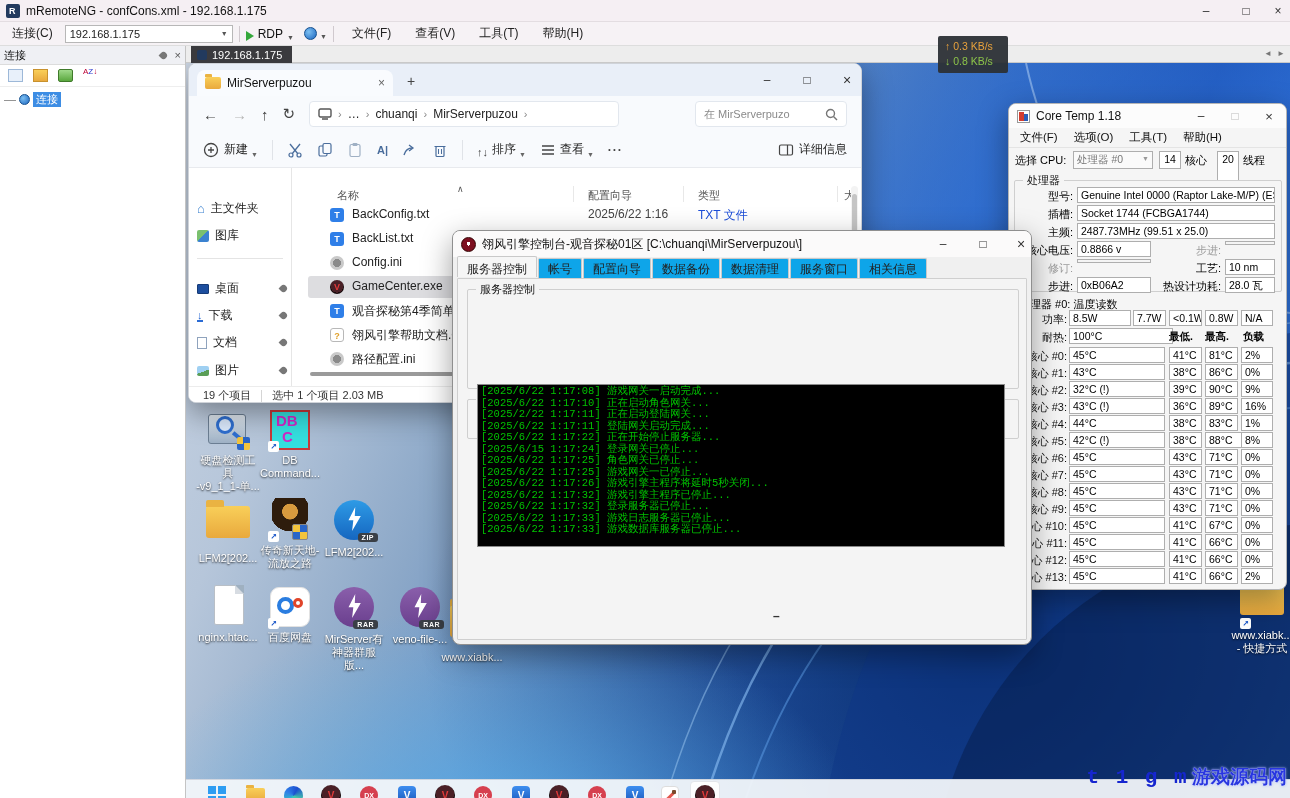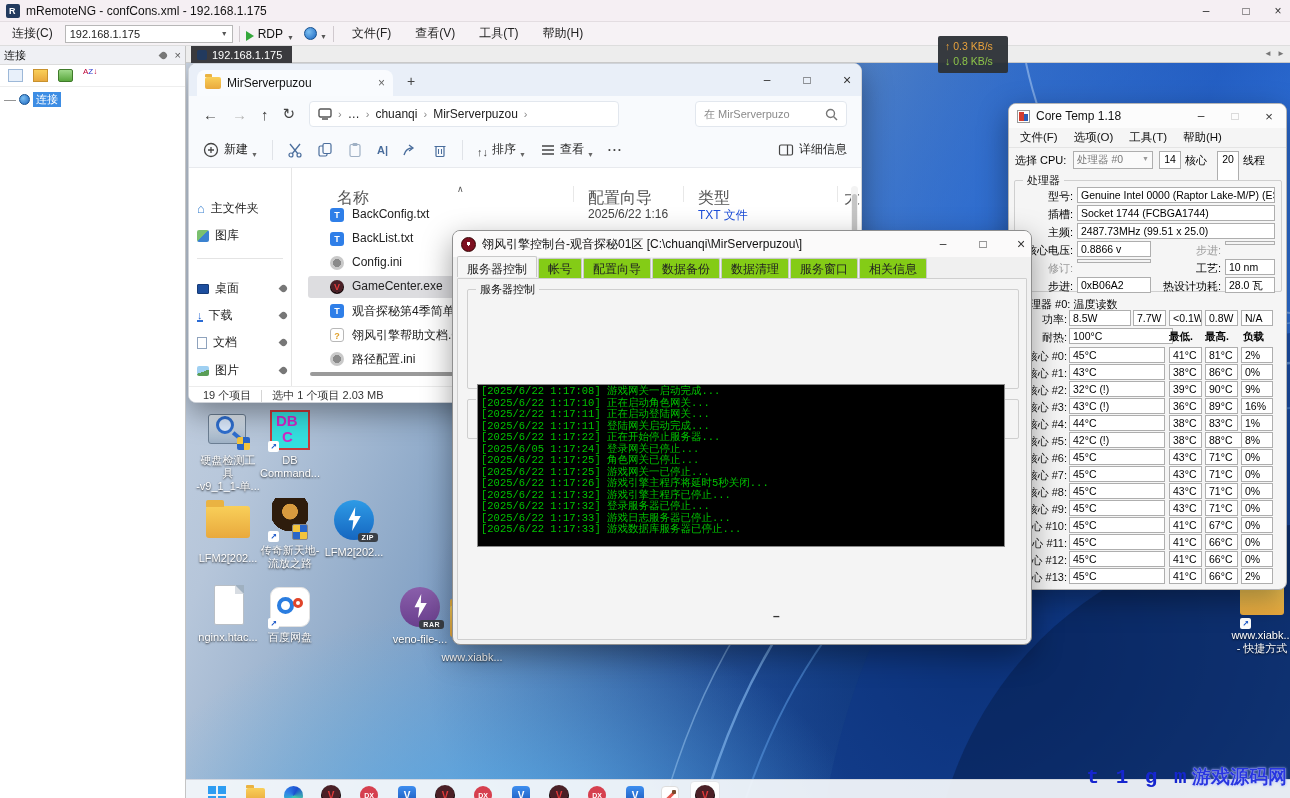--- a/index.html
+++ b/index.html
@@ -65,33 +65,33 @@
 .crumb{height:26px;background:#fff;border:1px solid #e2e7ee;border-radius:4px;display:flex;align-items:center;gap:6px;padding:0 8px;font-size:12px;color:#222;width:310px}
 .chev{color:#888;font-size:11px}
 .searchbox{height:26px;background:#fff;border:1px solid #e2e7ee;border-radius:4px;display:flex;align-items:center;padding:0 8px;font-size:11px;color:#8a8a8a;width:152px;margin-left:auto}
 #ex-cmd{position:absolute;left:0;top:68px;width:100%;height:36px;background:#f8fafd;border-bottom:1px solid #e8eaee;display:flex;align-items:center;gap:14px;padding:0 14px;font-size:12px;color:#222}
 .cmd-sep{width:1px;height:20px;background:#e0e3e8}
 .ddv{font-size:7px;color:#666;margin-left:3px}
 .ic16{width:16px;height:16px;display:inline-block;vertical-align:middle}
 #ex-nav{position:absolute;left:0;top:104px;width:103px;height:218px;border-right:1px solid #e6e6e6;background:#fff}
 .nav-it{position:absolute;left:8px;display:flex;align-items:center;gap:6px;font-size:12px;color:#222;width:90px}
 .nav-pin{margin-left:auto}
-.hdr{position:absolute;font-size:16px;color:#555}
+.hdr{position:absolute;font-size:11px;color:#555}
 .fx-row{position:absolute;left:103px;width:562px;height:24px;font-size:12px;color:#222}
 .fx-ic{position:absolute;left:38px;top:5px;width:14px;height:14px;border-radius:3px;font-size:9px;font-weight:bold;color:#fff;text-align:center;line-height:14px}
 .fx-nm{position:absolute;left:60px;top:4px;white-space:nowrap}
 .fx-dt{position:absolute;left:296px;top:4px;color:#444}
 .fx-tp{position:absolute;left:406px;top:4px;color:#1d4ed8}
 #ex-status{position:absolute;left:0;top:322px;width:100%;height:18px;border-top:1px solid #ececec;display:flex;align-items:center;gap:10px;padding:0 14px;font-size:11px;color:#333;background:#fff}
 
 #console{left:266px;top:167px;width:580px;height:415px;background:#f0f0f0;border:1px solid #8f8f8f}
 #con-title{position:absolute;left:0;top:0;width:100%;height:26px;background:#fbfafa;display:flex;align-items:center;gap:6px;padding:0 8px;font-size:12px}
 .con-ico{width:15px;height:15px;border-radius:50%;background:radial-gradient(circle at 50% 45%,#fff 0 18%,#7d1020 19% 100%);border:1px solid #300}
 #con-tabs{position:absolute;left:4px;top:27px;height:21px;display:flex;font-size:12px}
-.ctab{padding:2px 9px;border:1px solid #c9c9c9;border-bottom:none;background:#84cc16;color:#222;margin-right:1px;border-radius:2px 2px 0 0}
+.ctab{padding:2px 9px;border:1px solid #c9c9c9;border-bottom:none;background:#0ea5e9;color:#222;margin-right:1px;border-radius:2px 2px 0 0}
 .ctab.on{background:#f6f6f6;position:relative;top:-2px;padding-top:4px}
 #con-page{position:absolute;left:4px;top:47px;width:570px;height:362px;border:1px solid #cfcfcf;background:#f4f4f4;border-radius:1px}
 #log{position:absolute;left:24px;top:153px;width:528px;height:163px;background:#000;border:1px solid #8a8a8a;font-family:"Liberation Mono","DejaVu Sans Mono",monospace;font-size:10.5px;line-height:11.5px;color:#00c400;padding:1px 3px;overflow:hidden}
 .spin{position:absolute;right:1px;top:1px;width:13px;height:16px;border-left:1px solid #bbb;font-size:6px;color:#444;text-align:center;line-height:8px}
 
 #coretemp{left:822px;top:40px;width:279px;height:487px;background:#f5f5f5;border:1px solid #b5b5b5}
 #ct-title{position:absolute;left:0;top:0;width:100%;height:24px;background:#fcfcfc;display:flex;align-items:center;gap:6px;padding:0 8px;font-size:12px}
 .ct-ico{width:13px;height:13px;background:#fff;border:1px solid #999;position:relative}
 .ct-ico:before{content:"";position:absolute;left:1px;top:1px;width:5px;height:9px;background:#d43d2f}
 .ct-ico:after{content:"";position:absolute;right:1px;top:3px;width:4px;height:7px;background:#2b5fb8}
@@ -275,20 +275,32 @@
         <div style="position:absolute;left:2px;top:2px;width:40px;height:40px;background:#fff;border-radius:9px;border:1px solid #e2e2e2"></div>
         <div style="position:absolute;left:9px;top:12px;width:17px;height:17px;border:4px solid #2a7de0;border-radius:50%"></div>
         <div style="position:absolute;left:25px;top:13px;width:10px;height:10px;border:3px solid #e0452a;border-radius:50%"></div>
         <span class="sc-arrow">↗</span>
       </div>
       <div class="dlabel">
           <div>百度网盘</div>
         </div>
     </div>
 
+    <div class="dcell" style="left:136px;top:522px">
+      <div class="dic">
+        <div class="circ-app" style="background:linear-gradient(#8a5fab,#6a3f8e)">
+          <span class="bolt"></span>
+          <span class="badge">RAR</span>
+        </div>
+      </div>
+      <div class="dlabel">
+          <div>MirServer有</div>
+          <div>神器群服版...</div>
+        </div>
+    </div>
 
     <div class="dcell" style="left:202px;top:522px">
       <div class="dic">
         <div class="circ-app" style="background:linear-gradient(#8a5fab,#6a3f8e)">
           <span class="bolt"></span>
           <span class="badge">RAR</span>
         </div>
       </div>
       <div class="dlabel">
           <div>veno-file-...</div>
@@ -663,21 +675,21 @@
       <span class="fbox" style="left:192px;top:180px;width:66px;height:20px;font-size:11px;line-height:16px">
         <span>1:16:55</span>
         <span class="spin"><span>▲</span><br><span>▼</span></span>
       </span>
       <div id="log">
         <div>[2025/6/22 1:17:08] 游戏网关一启动完成...</div>
         <div>[2025/6/22 1:17:10] 正在启动角色网关...</div>
         <div>[2025/2/22 1:17:11] 正在启动登陆网关...</div>
         <div>[2025/6/22 1:17:11] 登陆网关启动完成...</div>
         <div>[2025/6/22 1:17:22] 正在开始停止服务器...</div>
-        <div>[2025/6/05 1:17:24] 登录网关已停止...</div>
+        <div>[2025/6/15 1:17:24] 登录网关已停止...</div>
         <div>[2025/6/22 1:17:25] 角色网关已停止...</div>
         <div>[2025/6/22 1:17:25] 游戏网关一已停止...</div>
         <div>[2025/6/22 1:17:26] 游戏引擎主程序将延时5秒关闭...</div>
         <div>[2025/6/22 1:17:32] 游戏引擎主程序已停止...</div>
         <div>[2025/6/22 1:17:32] 登录服务器已停止...</div>
         <div>[2025/6/22 1:17:33] 游戏日志服务器已停止...</div>
         <div>[2025/6/22 1:17:33] 游戏数据库服务器已停止...</div>
       </div>
       <span style="position:absolute;left:320px;top:378px;color:#333;font-weight:bold">–</span>
     </div>

